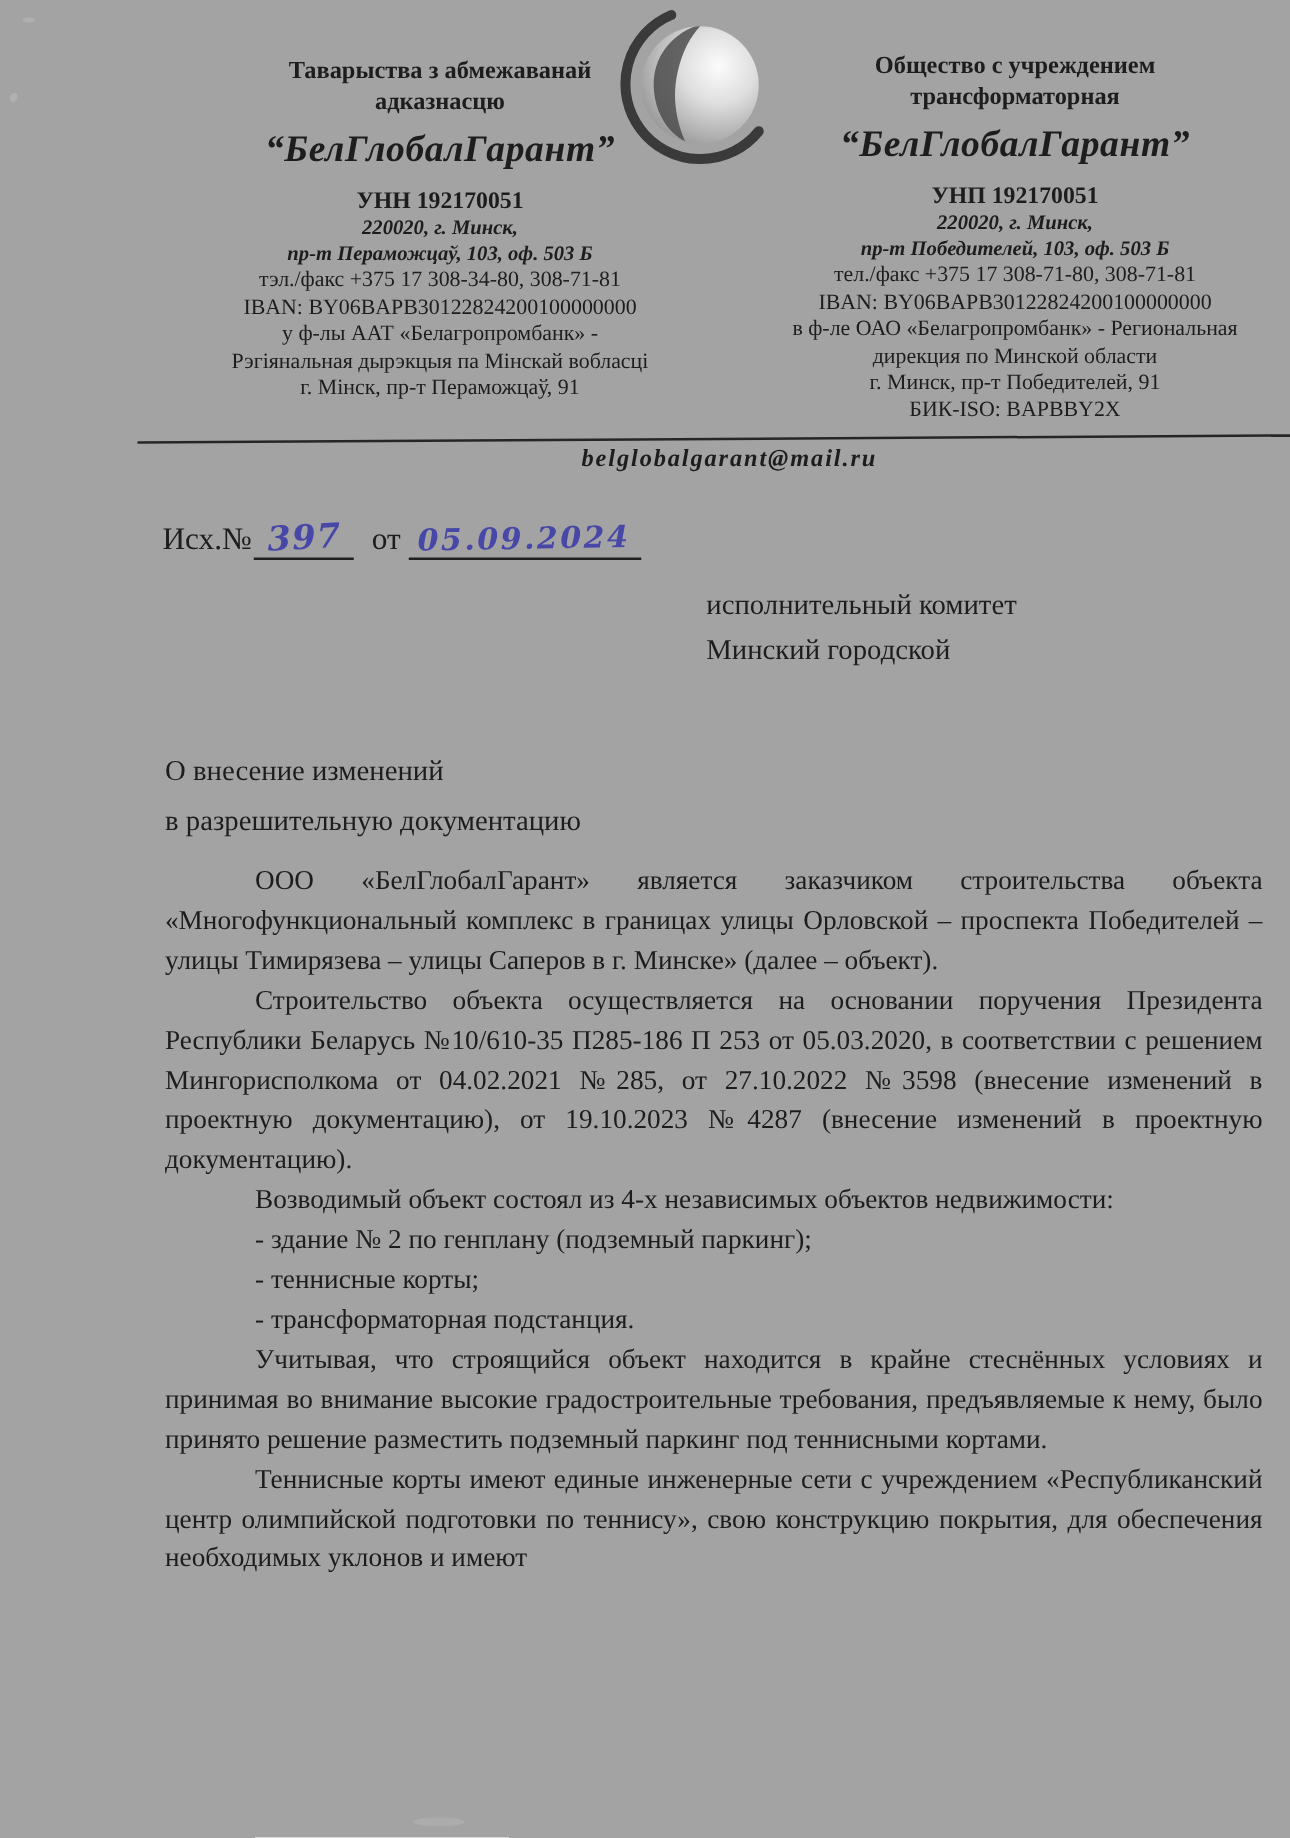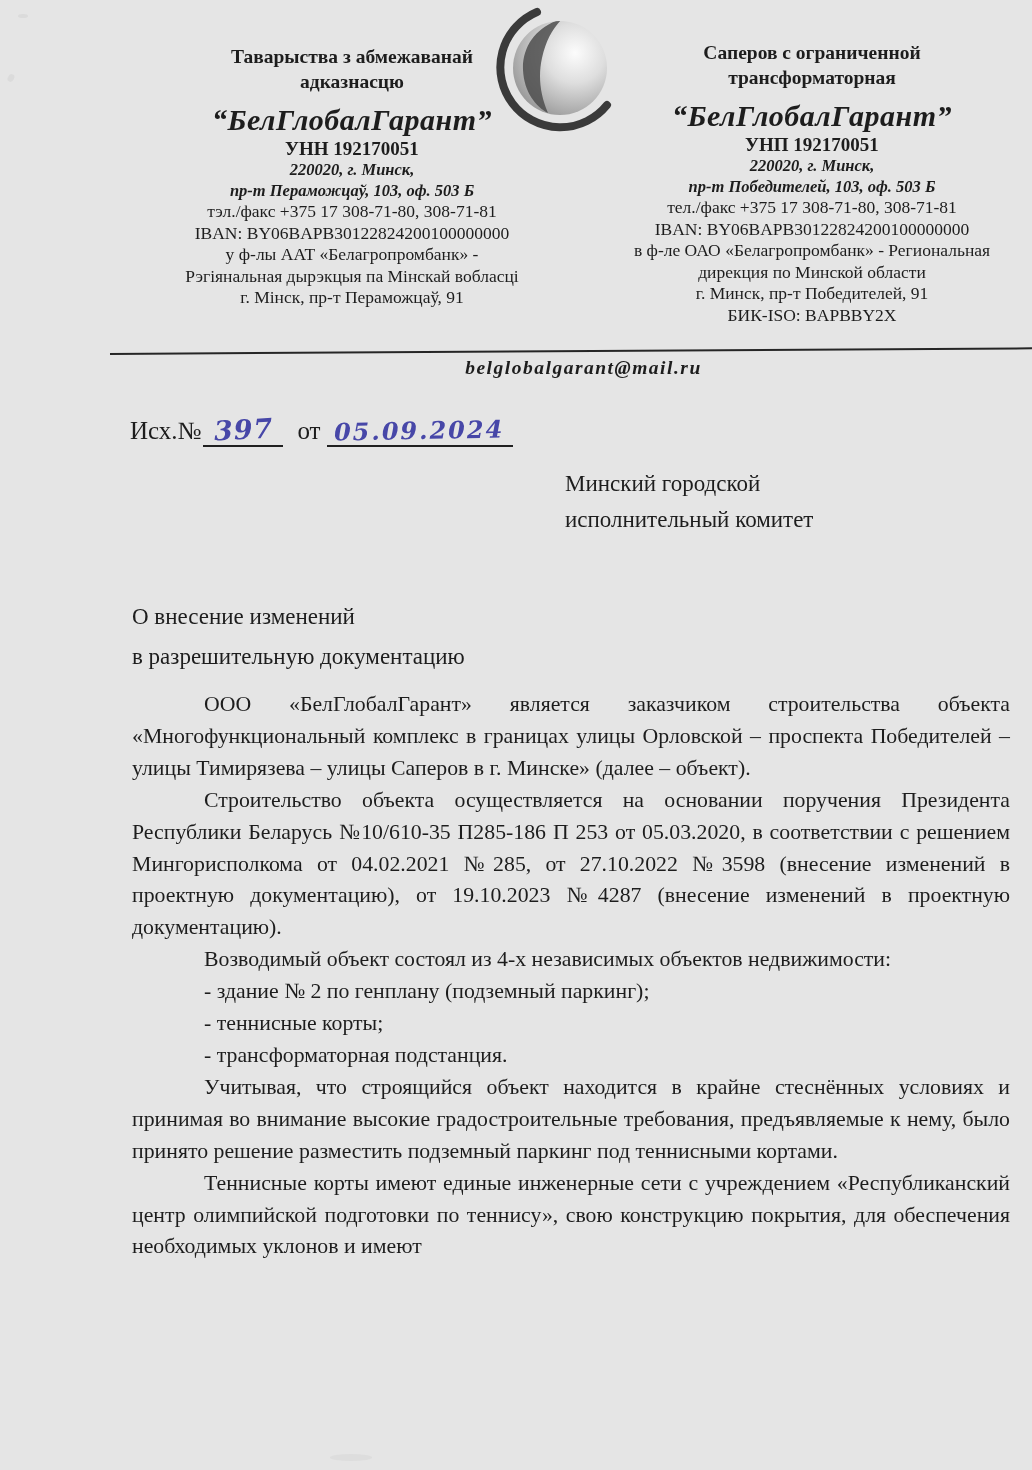--- a/index.html
+++ b/index.html
@@ -1,27 +1,27 @@
 <!DOCTYPE html>
 <html lang="ru"><head>
 <meta charset="utf-8">
 <style>
   html,body{margin:0;padding:0;background:#ffffff;}
   .page{
     position:relative;width:1032px;height:1470px;margin:0 auto;
-    background:#e5e5e5;overflow:hidden;
+    background:#a3a3a3;overflow:hidden;
     font-family:"Liberation Serif", serif;color:#1d1d1d;
   }
   
   .header-col{position:absolute;text-align:center;}
   .hl{left:118px;top:44px;width:468px;}
   .hr{left:602px;top:40px;width:420px;}
   .org-type{font-weight:bold;font-size:19.5px;line-height:25px;}
   .company{font-weight:bold;font-style:italic;font-size:30px;line-height:36px;margin-top:8px;letter-spacing:0.5px;white-space:nowrap;}
-  .reg{font-weight:bold;font-size:19px;line-height:22px;text-align:center;}
+  .reg{font-weight:bold;font-size:19px;margin-top:12px;line-height:22px;text-align:center;}
   .addr{font-weight:bold;font-style:italic;font-size:16.5px;line-height:20.5px;}
   .det{font-size:17.5px;line-height:21.6px;white-space:nowrap;}
   .logo{position:absolute;left:482px;top:4px;}
   
   .rule{position:absolute;left:110px;top:353px;width:922px;height:0;
         border-top:2.5px solid #262626;transform:rotate(-0.35deg);transform-origin:left center;}
   .email-line{position:absolute;left:135px;top:357px;width:897px;text-align:center;
         font-weight:bold;font-style:italic;font-size:19.5px;letter-spacing:1.5px;}
   
   .ref{position:absolute;left:130px;top:380px;font-size:25px;}
@@ -55,21 +55,21 @@
 
   <div class="header-col hl">
     <div class="org-type">
       <div>Таварыства з абмежаванай</div>
       <div>адказнасцю</div>
     </div>
     <div class="company">“БелГлобалГарант”</div>
     <div class="reg">УНН 192170051</div>
     <div class="addr">220020, г. Минск,</div>
     <div class="addr">пр-т Пераможцаў, 103, оф. 503 Б</div>
-    <div class="det">тэл./факс +375 17 308-71-80, 308-71-81</div>
+    <div class="det">тэл./факс +375 17 308-34-80, 308-71-81</div>
     <div class="det">IBAN: BY06BAPB30122824200100000000</div>
     <div class="det">у ф-лы ААТ «Белагропромбанк» -</div>
     <div class="det">Рэгіянальная дырэкцыя па Мінскай вобласці</div>
     <div class="det">г. Мінск, пр-т Пераможцаў, 91</div>
   </div>
 
   <svg class="logo" width="150" height="138" viewBox="0 0 150 138" aria-hidden="true">
     <defs>
       <radialGradient id="sph" cx="66%" cy="34%" r="80%">
         <stop offset="0%" stop-color="#fcfcfc"></stop>
@@ -83,21 +83,21 @@
     </defs>
     <path d="M 55 8 A 60 60 0 1 0 125 101" fill="none" stroke="#3a3a3a" stroke-width="8" stroke-linecap="round"></path>
     <circle cx="78" cy="64" r="47" fill="url(#sph)"></circle>
     <g clip-path="url(#sphclip)">
       <path d="M 80 15 C 55 22 40 42 41 66 C 42 88 54 103 66 109 C 58 90 56 72 60 54 C 64 36 71 24 80 15 Z" fill="#4d4d4d" opacity="0.85"></path>
     </g>
   </svg>
 
   <div class="header-col hr">
     <div class="org-type">
-      <div>Саперов с ограниченной</div>
+      <div>Общество с учреждением</div>
       <div>трансформаторная</div>
     </div>
     <div class="company">“БелГлобалГарант”</div>
     <div class="reg">УНП 192170051</div>
     <div class="addr">220020, г. Минск,</div>
     <div class="addr">пр-т Победителей, 103, оф. 503 Б</div>
     <div class="det">тел./факс +375 17 308-71-80, 308-71-81</div>
     <div class="det">IBAN: BY06BAPB30122824200100000000</div>
     <div class="det">в ф-ле ОАО «Белагропромбанк» - Региональная</div>
     <div class="det">дирекция по Минской области</div>
@@ -106,22 +106,22 @@
   </div>
 
   <div class="rule"></div>
   <div class="email-line">belglobalgarant@mail.ru</div>
 
   <div class="ref">
     <span>Исх.№</span><span class="blank num"><span class="hw hw-num">397</span></span><span class="from-label">от</span><span class="blank date"><span class="hw hw-date">05.09.2024</span></span>
   </div>
 
   <div class="addressee">
+    <div>исполнительный комитет</div>
     <div>Минский городской</div>
-    <div>исполнительный комитет</div>
   </div>
 
   <div class="subject">
     <div>О внесение изменений</div>
     <div>в разрешительную документацию</div>
   </div>
 
   <div class="body-text">
     <p>ООО «БелГлобалГарант» является заказчиком строительства объекта «Многофункциональный комплекс в границах улицы Орловской – проспекта Победителей – улицы Тимирязева – улицы Саперов в г. Минске» (далее – объект).</p>
     <p>Строительство объекта осуществляется на основании поручения Президента Республики Беларусь №10/610-35 П285-186 П 253 от 05.03.2020, в соответствии с решением Мингорисполкома от 04.02.2021 №285, от 27.10.2022 №3598 (внесение изменений в проектную документацию), от 19.10.2023 №4287 (внесение изменений в проектную документацию).</p>

